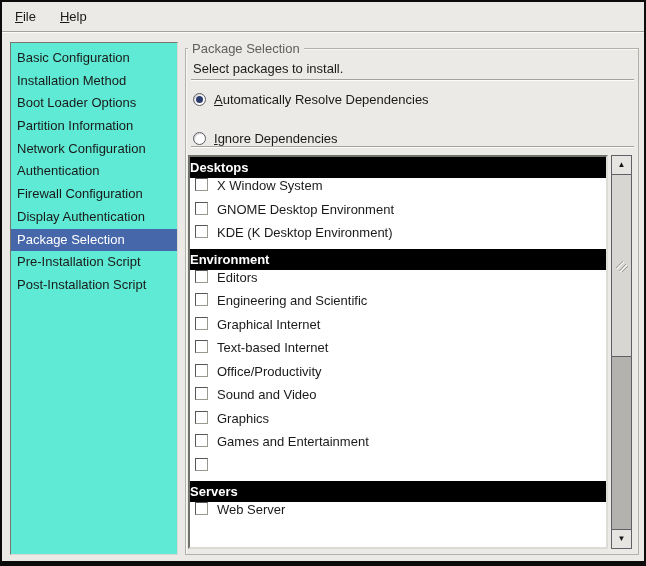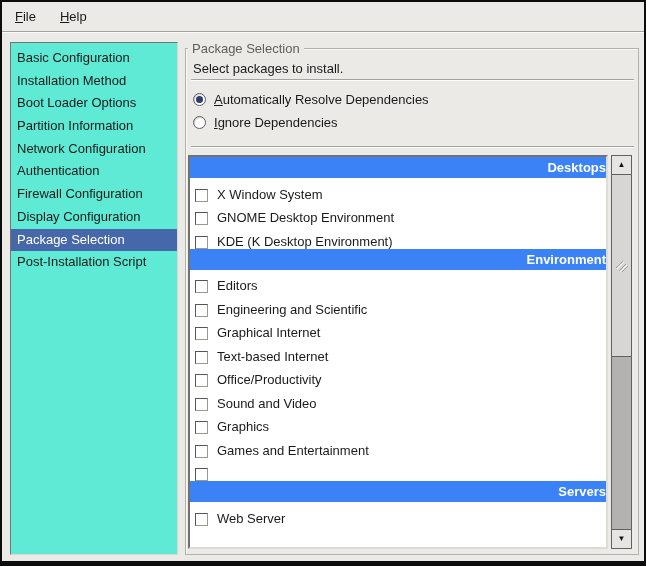--- a/index.html
+++ b/index.html
@@ -38,43 +38,43 @@
   }
   .instruction { position:absolute; left:191px; top:59px; white-space:nowrap; }
 
   .hsep { position:absolute; height:2px; border-top:1px solid #a3a39d; border-bottom:1px solid #fcfcfa; }
   .sep1 { left:189px; top:77px; width:443px; }
   .sep2 { left:189px; top:144px; width:443px; }
 
   
   .radio-row { position:absolute; left:191px; display:flex; align-items:center; gap:8px; height:17px; cursor:default; }
   .radio-row.r1 { top:89px;justify-content:center; }
-  .radio-row.r2 { top:112px; }
+  .radio-row.r2 { top:128px; }
   .radio {
     width:13px; height:13px; border-radius:50%; background:#ffffff;
     border:1px solid #5c5c64; position:relative; flex:none;
     box-shadow:inset 1px 1px 1px rgba(0,0,0,0.18);
   }
   .radio .dot { display:none; }
   .radio.checked .dot {
     display:block; position:absolute; left:2px; top:2px; width:7px; height:7px;
     border-radius:50%; background:#2b3c6f;
   }
 
   
   .pkg-list {
     position:absolute; left:186px; top:153px; width:420px; height:394px;
     background:#ffffff; border:2px solid; border-color:#72726c #dddDD8 #dddad5 #72726c;
     overflow:hidden;
   }
   .pkg-header {
-    height:21px; line-height:21px; background:#3b82f6; color:#ffffff;
-    font-weight:bold; text-align:right;
-  }
-  .pkg-item { height:23.5px; display:flex; align-items:flex-end; padding-left:5px; gap:9px; }
+    height:21px; line-height:21px; background:#000000; color:#ffffff;
+    font-weight:bold; text-align:left;
+  }
+  .pkg-item { height:23.5px; display:flex; align-items:flex-start; padding-left:5px; gap:9px; }
   .checkbox {
     width:13px; height:13px; background:#ffffff; flex:none;
     border:1px solid; border-color:#55555a #99998f #99998f #55555a;
   }
   .pkg-label { white-space:nowrap; }
 
   
   .scrollbar {
     position:absolute; left:609px; top:153px; width:21px; height:394px;
     background:#b3b2ae; border:1px solid #5f5f64;
@@ -105,22 +105,23 @@
   <div class="menu-sep"></div>
 
   <div class="sidebar">
     <div class="side-item">Basic Configuration</div>
     <div class="side-item">Installation Method</div>
     <div class="side-item">Boot Loader Options</div>
     <div class="side-item">Partition Information</div>
     <div class="side-item">Network Configuration</div>
     <div class="side-item">Authentication</div>
     <div class="side-item">Firewall Configuration</div>
-    <div class="side-item">Display Configuration</div>
+    <div class="side-item">Display Authentication</div>
     <div class="side-item selected">Package Selection</div>
+    <div class="side-item">Pre-Installation Script</div>
     <div class="side-item">Post-Installation Script</div>
   </div>
 
   <div class="frame"></div>
   <div class="frame-label">Package Selection</div>
   <div class="instruction">Select packages to install.</div>
 
   <div class="hsep sep1"></div>
 
   <div class="radio-row r1">

